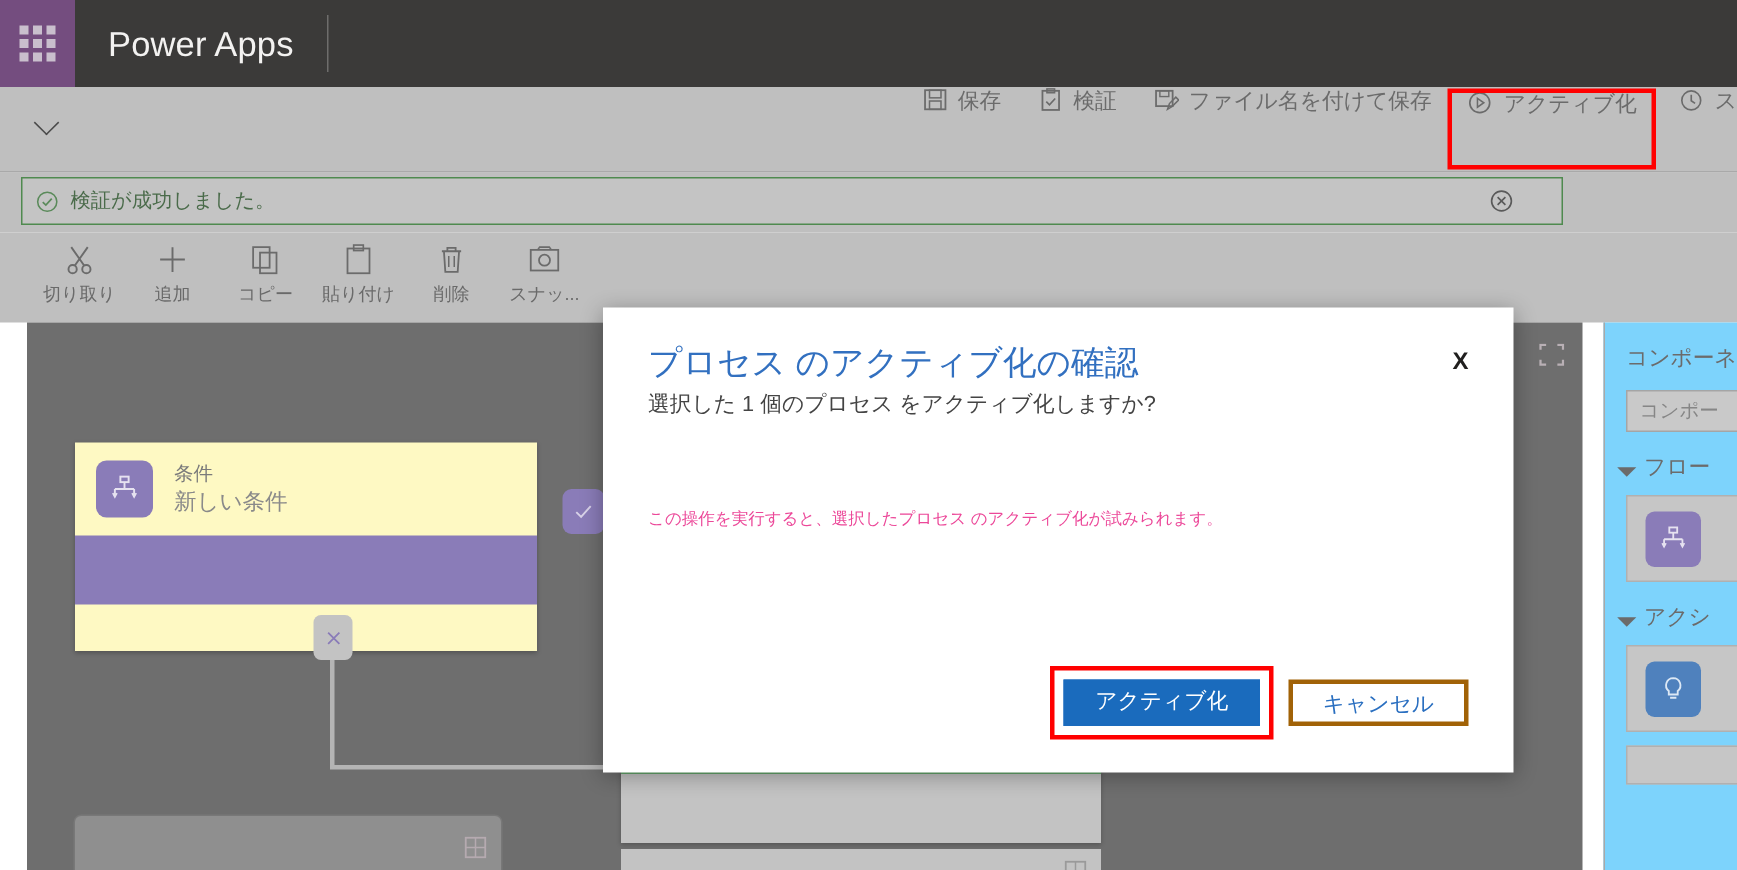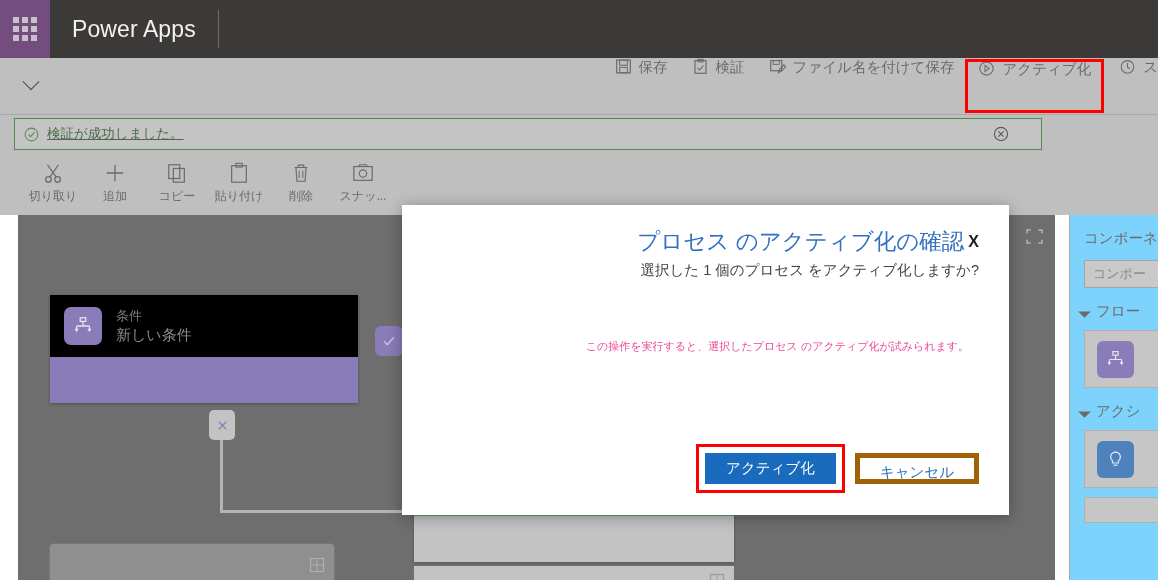--- a/index.html
+++ b/index.html
@@ -140,21 +140,20 @@
   .notif-check {
     width: 15px; height: 15px;
     margin-left: 9px;
     flex: none;
   }
   .notif-text {
     margin-left: 8px;
     font-size: 13.5px;
     color: #4a6b4a;
     white-space: nowrap;
-    text-decoration: underline;
   }
   .notif-close {
     margin-left: auto;
     margin-right: 32px;
     width: 16px; height: 16px;
     cursor: pointer;
     flex: none;
   }
 
   
@@ -198,22 +197,22 @@
     position: absolute;
     top: 14px; right: 12px;
     width: 17px; height: 15px;
     cursor: pointer;
   }
   
   .node-cond {
     position: absolute;
     left: 32px; top: 80px;
     width: 308px;
-    height: 108px;
-    background: #000000;
+    height: 139px;
+    background: #fef9c3;
     box-shadow: 0 1px 3px rgba(0,0,0,.25);
   }
   .node-cond-head {
     height: 62px;
     display: flex;
     align-items: center;
     padding-left: 14px;
     gap: 14px;
     box-sizing: border-box;
   }
@@ -369,21 +368,20 @@
   .dialog-shadow {
     position: absolute;
     left: 402px; top: 205px;
     width: 607px;
     height: 310px;
     background: #ffffff;
     box-shadow: 0 2px 14px rgba(0,0,0,.32);
     z-index: 50;
     display: flex;
     flex-direction: column;
-    align-items: flex-end;
   }
   .dlg-head {
     padding: 22px 26px 0 30px;
     display: flex;
     align-items: flex-start;
   }
   .dlg-title {
     font-size: 22.5px;
     color: #3270c0;
     font-weight: 400;
@@ -428,21 +426,21 @@
     height: 31px;
     line-height: 29px;
     cursor: pointer;
     white-space: nowrap;
     box-sizing: border-box;
   }
   .btn-secondary {
     background: #ffffff;
     color: #2a6fc0;
     font-size: 14.5px;
-    border: 5px solid #a16207;
+    border: 3px solid #a16207;
     padding: 0 20px;
     height: 31px;
     line-height: 29px;
     cursor: pointer;
     white-space: nowrap;
     box-sizing: border-box;
   }
   .primary-highlight {
     position: relative;
     padding: 9px;

